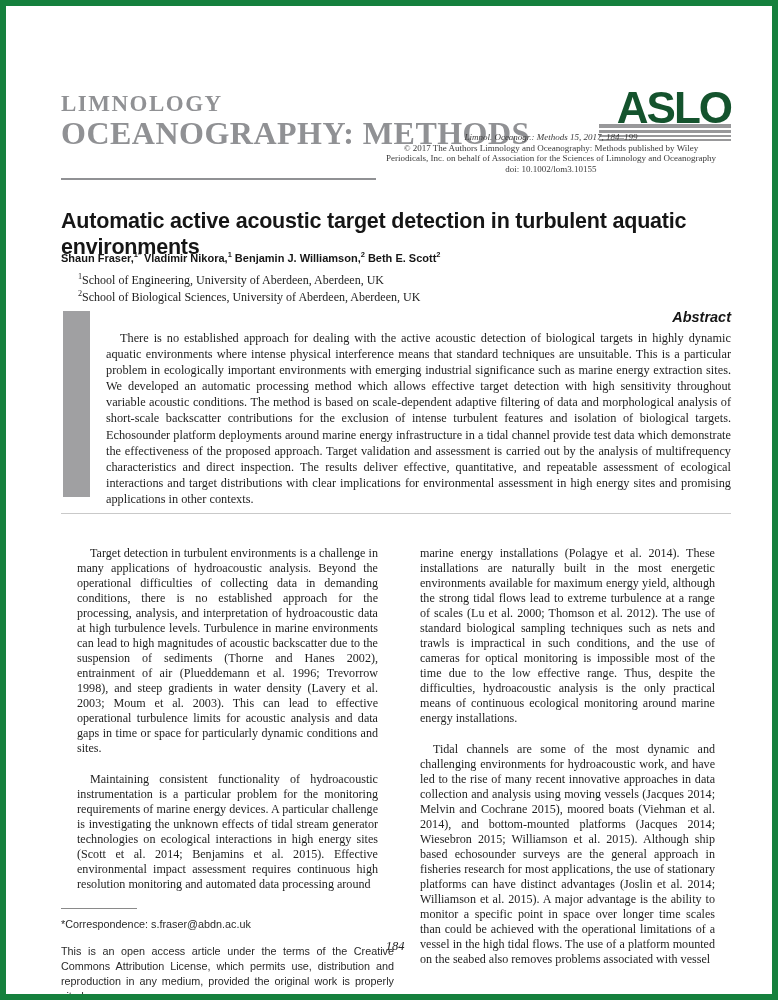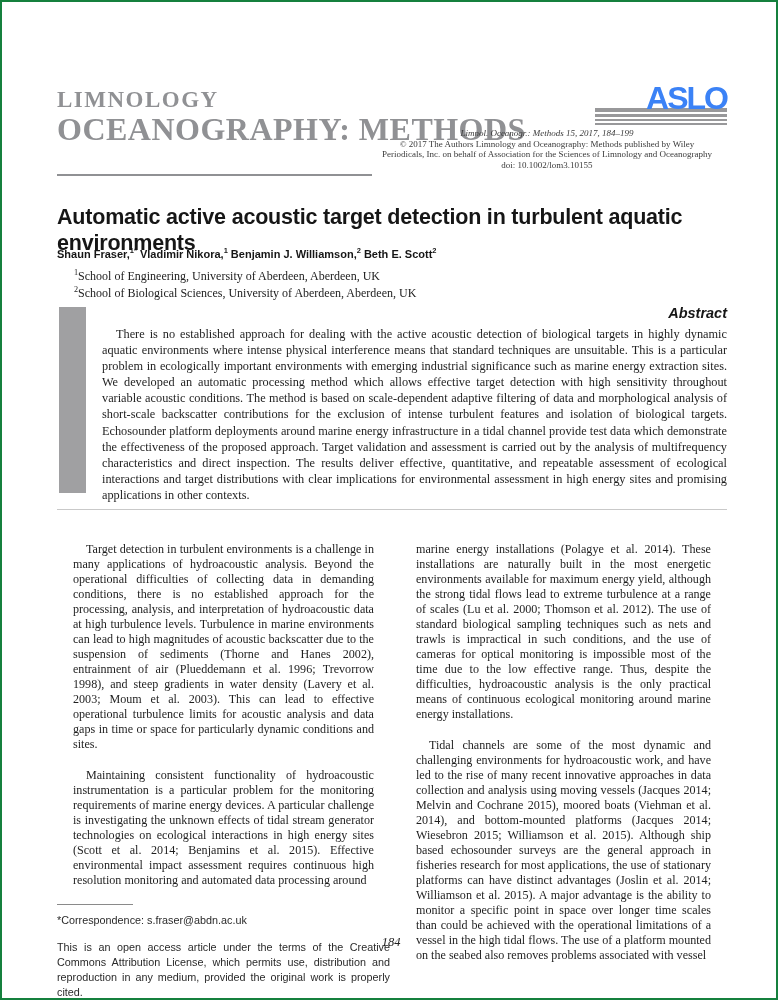--- a/index.html
+++ b/index.html
@@ -1,33 +1,33 @@
 <!DOCTYPE html>
 <html><head>
 <meta charset="utf-8">
 <style>
   html,body { margin:0; padding:0; background:#e8e8e8; }
   .page {
     position:relative; width:778px; height:1000px; margin:0 auto;
-    background:#ffffff; border:2px solid #15803d; box-sizing:border-box;
+    background:#ffffff; border:6px solid #15803d; box-sizing:border-box;
     font-family:"Liberation Serif", serif; color:#1e1e1e;
     overflow:hidden;
   }
 
   
   .masthead { position:absolute; top:86px; left:55px; width:670px; height:90px; }
   .jname { color:#909194; font-weight:bold; font-family:"Liberation Serif", serif; line-height:1.0; }
   .jname-l1 { font-size:23px; letter-spacing:1.5px; }
   .jname-l2 { font-size:19px; margin-left:27px; margin-top:3px; }
   .jname-l3 { font-size:32px; letter-spacing:0.5px; margin-top:2px; }
   .masthead-rule { position:absolute; left:0; top:86px; width:315px; height:2px; background:#909194; }
 
   .logo-block { position:absolute; right:0; top:-6px; width:132px; text-align:right; }
-  .logo-text { font-family:"Liberation Sans", sans-serif; font-weight:bold; font-size:32px;
-               color:#3b82f6; letter-spacing:-2px; line-height:1.0; display:block; }
+  .logo-text { font-family:"Liberation Sans", sans-serif; font-weight:bold; font-size:44px;
+               color:#14532d; letter-spacing:-2px; line-height:1.0; display:block; }
   .logo-stripes { margin-top:-8px; }
   .logo-stripes div { background:#98989a; margin-top:2px; }
   .ls1 { height:4px; } .ls2 { height:3px; } .ls3 { height:2px; } .ls4 { height:2px; }
 
   .citation { position:absolute; right:0; top:40px; width:360px; text-align:center;
               font-size:9px; line-height:10.5px; color:#3a3a3a; }
   .citation .c1 { font-style:italic; }
 
   
   .title { position:absolute; top:188px; left:55px; width:670px;

